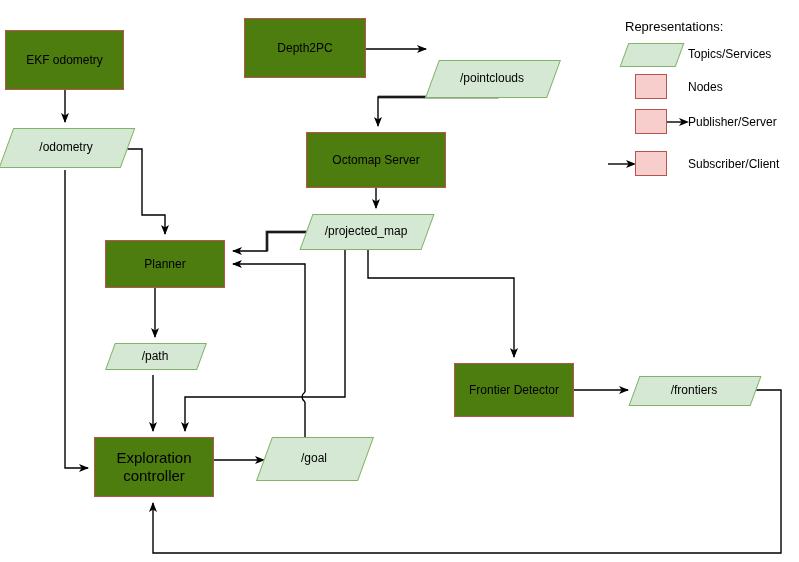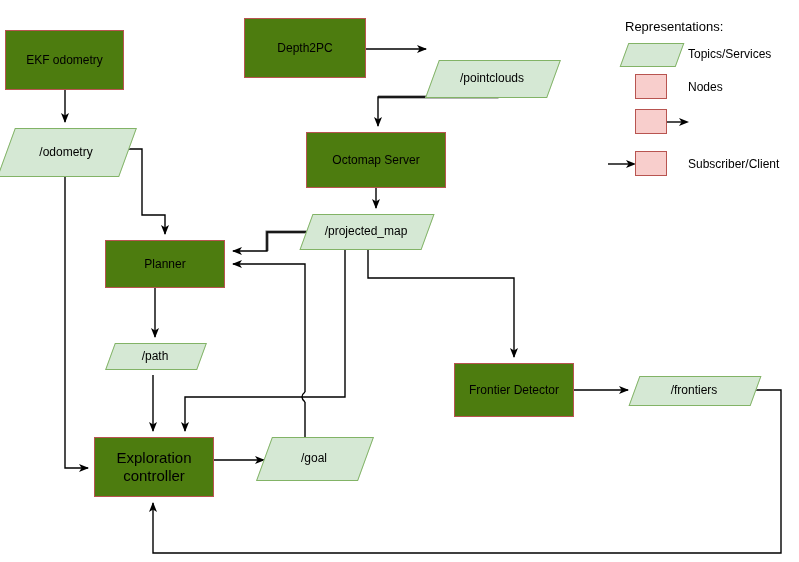--- a/index.html
+++ b/index.html
@@ -197,21 +197,21 @@
   </div>
 
   <div class="node" style="left:94px; top:437px; width:120px; height:60px; font-size:15px;">
     <span>Exploration controller</span>
   </div>
 
   <div class="node" style="left:454px; top:363px; width:120px; height:54px;">
     <span>Frontier Detector</span>
   </div>
 
-  <div class="topic" style="left:6px; top:128px; width:120px; height:47px;">
+  <div class="topic" style="left:6px; top:128px; width:120px; height:38px;">
     <span class="shape"></span>
     <span class="lbl">/odometry</span>
   </div>
 
   <div class="topic" style="left:432px; top:32px; width:120px; height:36px;margin-top:28px;">
     <span class="shape"></span>
     <span class="lbl">/pointclouds</span>
   </div>
 
   <div class="topic" style="left:306px; top:214px; width:120px; height:34px;">
@@ -248,20 +248,21 @@
       <span class="lg-box"></span>
       <span class="lg-text">Nodes</span>
     </div>
 
     <div class="legend-row" style="top:98px;">
       <span class="lg-box"></span>
       <svg style="position:absolute; left:59px; top:9px;" width="22" height="14" viewBox="0 0 22 14">
         <path d="M0,7 L15,7" stroke="#000000" stroke-width="1.4" fill="none"></path>
         <path d="M12,3 L22,7 L12,11 L14.6,7 z" fill="#000000"></path>
       </svg>
+      <span class="lg-text">Publisher/Server</span>
     </div>
 
     <div class="legend-row" style="top:140px;">
       <svg style="position:absolute; left:0px; top:9px;" width="28" height="14" viewBox="0 0 28 14">
         <path d="M0,7 L21,7" stroke="#000000" stroke-width="1.4" fill="none"></path>
         <path d="M18,3 L28,7 L18,11 L20.6,7 z" fill="#000000"></path>
       </svg>
       <span class="lg-box"></span>
       <span class="lg-text">Subscriber/Client</span>
     </div>

